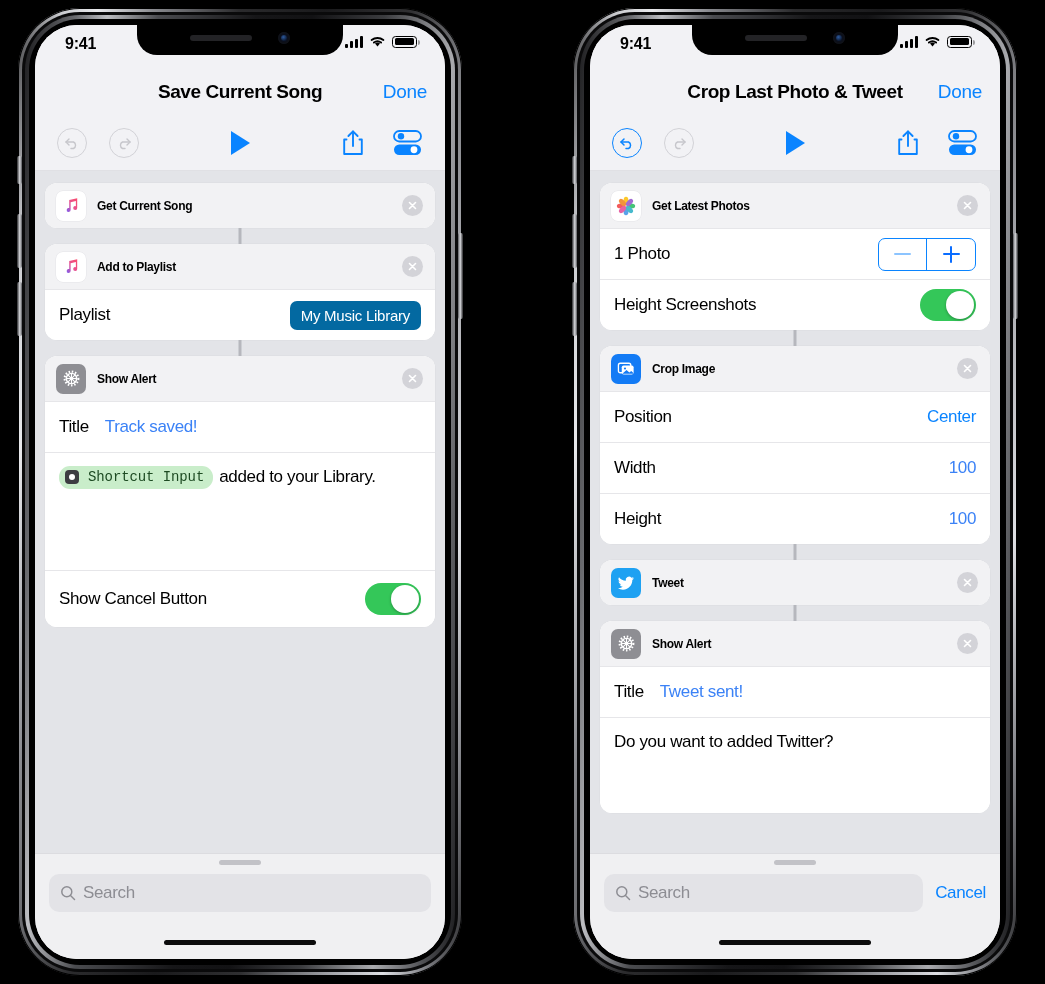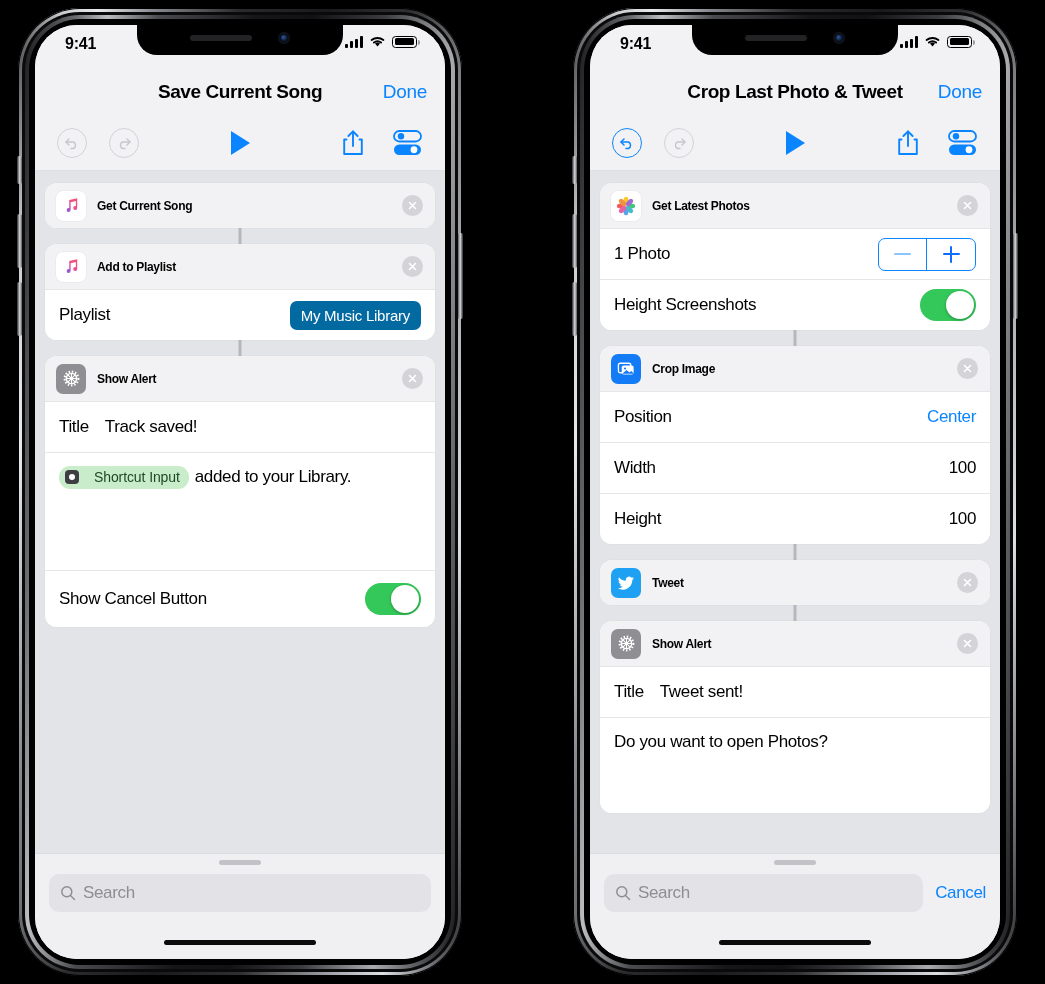--- a/index.html
+++ b/index.html
@@ -125,21 +125,21 @@
   .card-title { font-size: 12px; font-weight: 700; color: #000; letter-spacing: -0.3px; flex: 1; }
   .xbtn { width: 21px; height: 21px; border-radius: 50%; background: #d3d3d8; flex: none;
           display:flex; align-items:center; justify-content:center; }
   .xbtn svg { display:block; }
 
   .row { display: flex; align-items: center; min-height: 51px; padding: 0 14px;
          border-top: 0.5px solid #e6e6e9; background: #fff; }
   .row:first-of-type { border-top: none; }
   .row-label { font-size: 17px; color: #000; letter-spacing: -0.35px; }
   .row-spacer { flex: 1; }
-  .row-value { font-size: 17px; color: #000000; letter-spacing: -0.35px; }
+  .row-value { font-size: 17px; color: #3b82f6; letter-spacing: -0.35px; }
   .row-value.blue { color: #0a84ff; }
 
   .pill-blue { background: #0369a1; color: #fff; font-size: 15px; border-radius: 7px;
                padding: 6px 11px; letter-spacing: -0.25px; }
 
   .connector { height: 16px; position: relative; }
   .connector::after { content: ""; position: absolute; left: 50%; top: 0; transform: translateX(-50%);
                       width: 3px; height: 16px; background: #b6b7bd; }
 
   
@@ -154,23 +154,23 @@
 
   
   .toggle { width: 56px; height: 32px; border-radius: 16px; background: #34c759; position: relative; flex: none; }
   .toggle::after { content: ""; position: absolute; top: 2px; right: 2px; width: 28px; height: 28px;
                    border-radius: 50%; background: #fff; box-shadow: 0 1px 3px rgba(0,0,0,0.3); }
 
   
   .textrow { background: #fff; border-top: 0.5px solid #e6e6e9; padding: 13px 14px 0 14px; }
   .textline { font-size: 17px; color: #000; letter-spacing: -0.35px; line-height: 1.35;
               display: flex; align-items: center; flex-wrap: wrap; gap: 6px; }
-  .token { display: inline-flex; align-items: center; gap: 15px; background: #c9edca;
+  .token { display: inline-flex; align-items: center; gap: 9px; background: #c9edca;
            border-radius: 11px; padding: 2px 9px 2px 6px; font-size: 14px; color: #1d4a22;
-           letter-spacing: -0.1px; }
+           letter-spacing: -0.1px; font-family: Liberation Mono, monospace; }
   .token-icon { width: 14px; height: 14px; border-radius: 4px; background: #3d3d42;
                 display:flex; align-items:center; justify-content:center; }
   .token-icon span { width: 6px; height: 6px; border-radius: 50%; background: #fff; }
 
   
   .searchbar {
     background: #f0f0f2; padding: 11px 14px 13px 14px;
     border-top: 0.5px solid #dcdce0; position: relative;
   }
   .grabber { width: 42px; height: 5px; border-radius: 3px; background: #c2c2c7;
@@ -571,21 +571,21 @@
                     <path d="M2.5 2.5 L8.5 8.5 M8.5 2.5 L2.5 8.5" stroke="#fff" stroke-width="1.6" stroke-linecap="round"></path>
                   </svg>
               </div>
             </div>
             <div class="row" style="gap:16px;">
               <div class="row-label">Title</div>
               <div class="row-value">Tweet sent!</div>
             </div>
             <div class="textrow" style="min-height:96px;">
               <div class="textline">
-                <span>Do you want to open Photos?</span>
+                <span>Do you want to added Twitter?</span>
               </div>
             </div>
           </div>
 
         </div>
 
         <div class="searchbar">
           <div class="grabber"></div>
           <div class="search-line">
             <div class="search-field">

